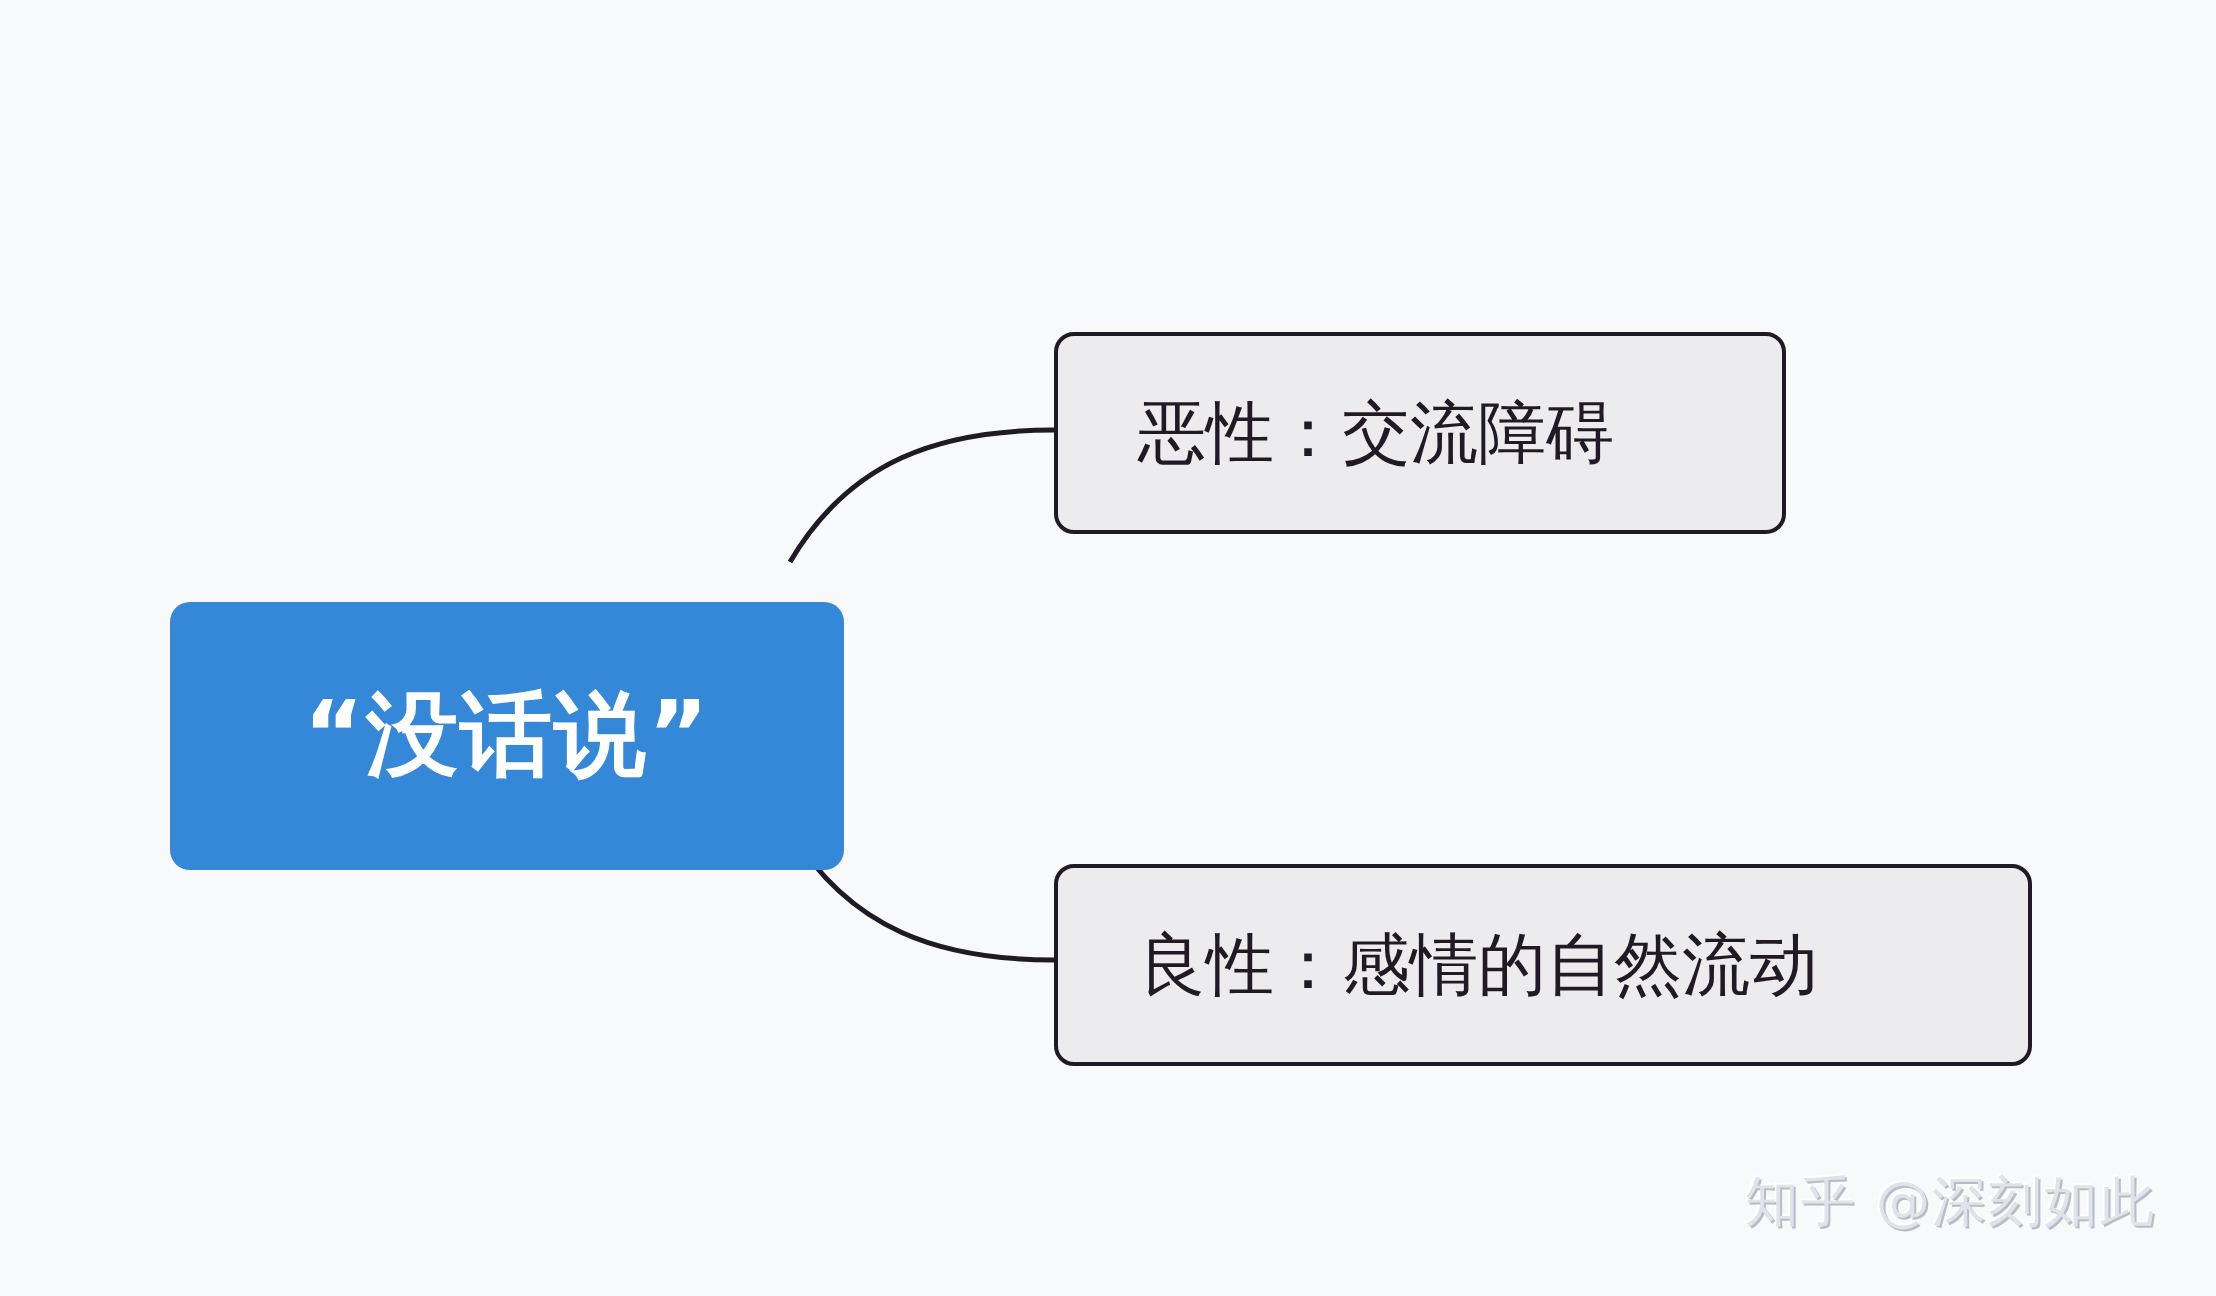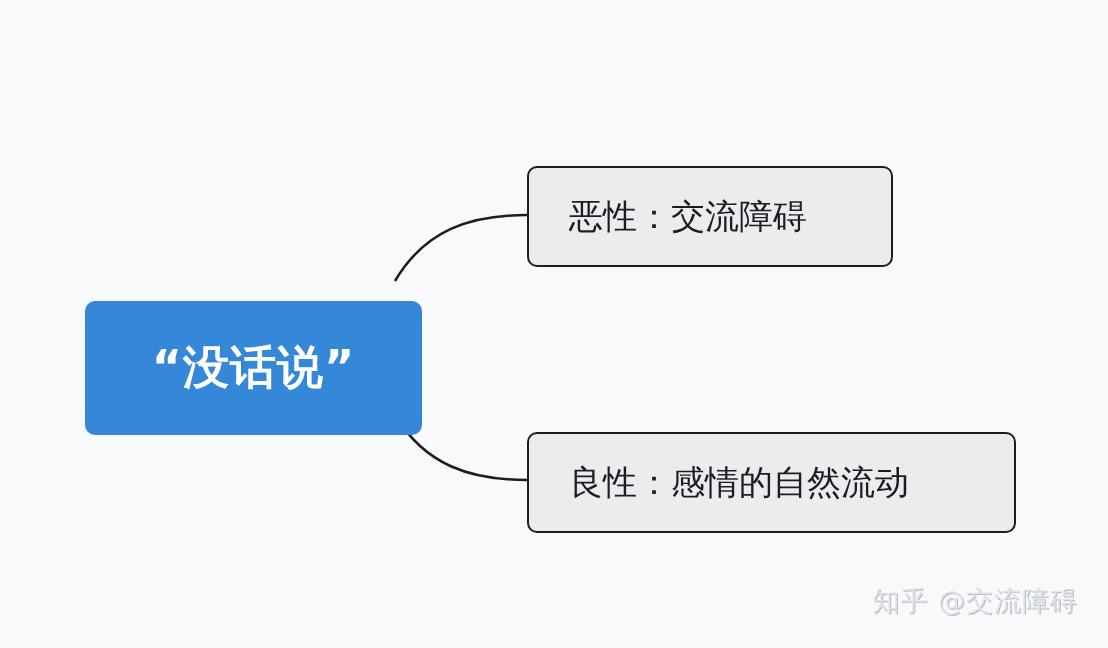--- a/index.html
+++ b/index.html
@@ -32,14 +32,14 @@
   </div>
 
   <div class="child c1">
     <span>恶性：交流障碍</span>
   </div>
 
   <div class="child c2">
     <span>良性：感情的自然流动</span>
   </div>
 
-  <div class="watermark">知乎 @交流障碍</div>
+  <div class="watermark">知乎 @深刻如此</div>
 </div>
 
 </body></html>

